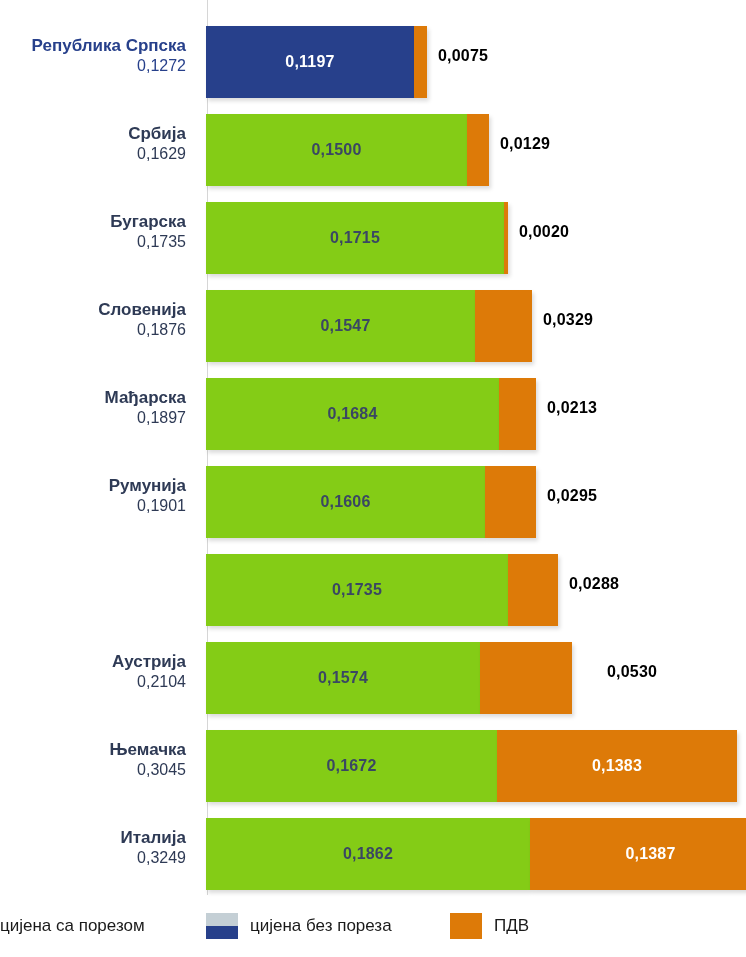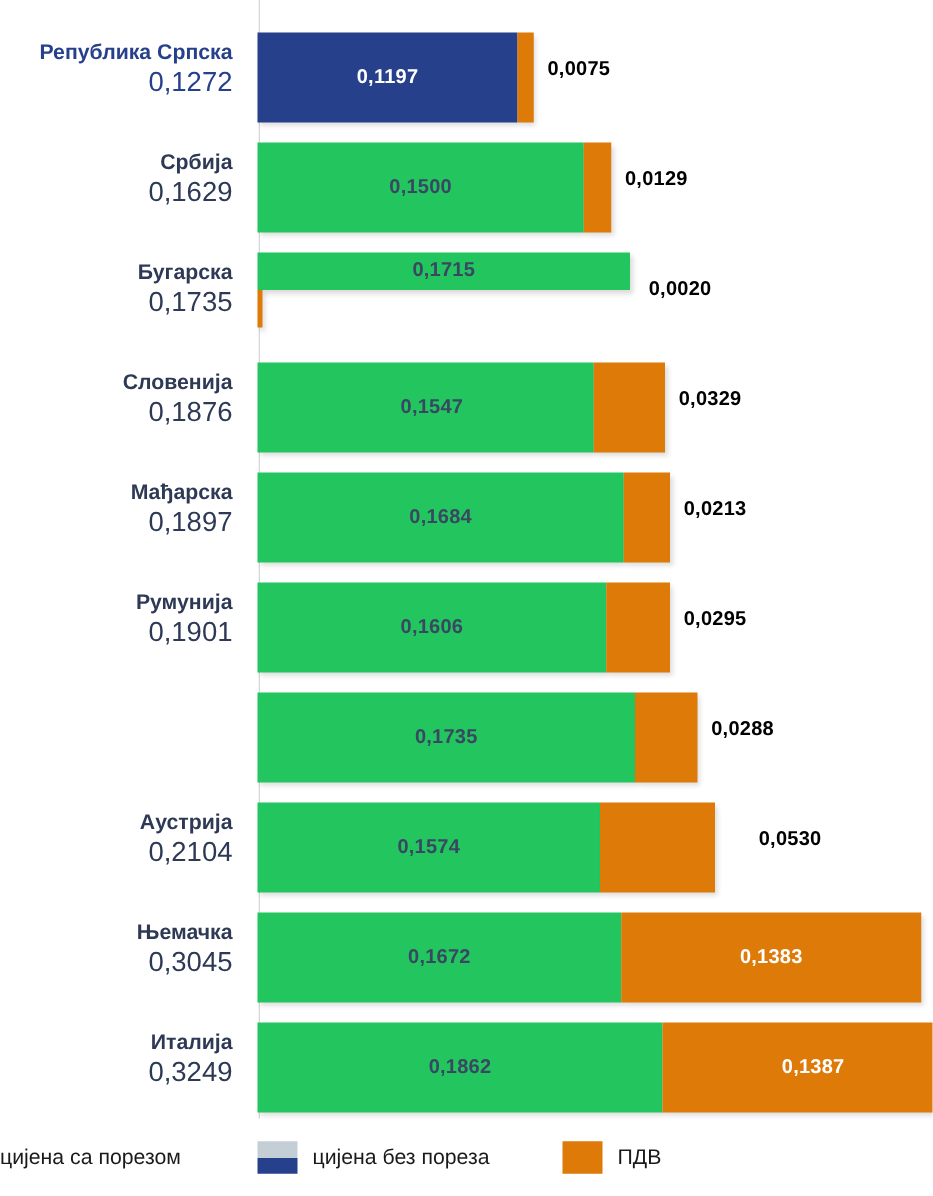--- a/index.html
+++ b/index.html
@@ -62,21 +62,21 @@
     box-sizing: border-box;
   }
   .row-label .name {
     font-size: 17px;
     font-weight: bold;
     color: #2e3a55;
     line-height: 1.25;
     white-space: nowrap;
   }
   .row-label .total {
-    font-size: 22px;
+    font-size: 16px;
     font-weight: normal;
     color: #2e3a55;
     line-height: 1.3;
   }
   .row-label.highlight .name,
   .row-label.highlight .total {
     color: #27408b;
   }
 
   .bar-track {
@@ -91,21 +91,21 @@
   .seg {
     position: relative;
     height: 72px;
     box-sizing: border-box;
     display: flex;
     align-items: center;
     justify-content: center;
     box-shadow: 2px 3px 4px rgba(0,0,0,0.14);
   }
   .seg-net {
-    background: #22c55e;
+    background: #84cc16;
   }
   .seg-net.navy {
     background: #27408b;
   }
   .seg-vat {
     background: #dd7a08;
   }
 
   .seg-label {
     font-size: 16px;
@@ -201,21 +201,21 @@
           </div>
           <div class="seg seg-vat" style="width: 22px;"></div>
         </div>
         <div class="vat-outside" style="left: 500px;">0,0129</div>
       </div>
       <div class="bar-row" style="top: 188px;">
         <div class="row-label">
           <div class="name">Бугарска</div>
           <div class="total">0,1735</div>
         </div>
-        <div class="bar-track" style="width: 302px; flex-direction: column;">
+        <div class="bar-track" style="width: 302px;">
           <div class="seg seg-net" style="width: 298px;">
             <span class="seg-label">0,1715</span>
           </div>
           <div class="seg seg-vat" style="width: 4px;"></div>
         </div>
         <div class="vat-outside" style="left: 519px;">0,0020</div>
       </div>
       <div class="bar-row" style="top: 276px;">
         <div class="row-label">
           <div class="name">Словенија</div>

